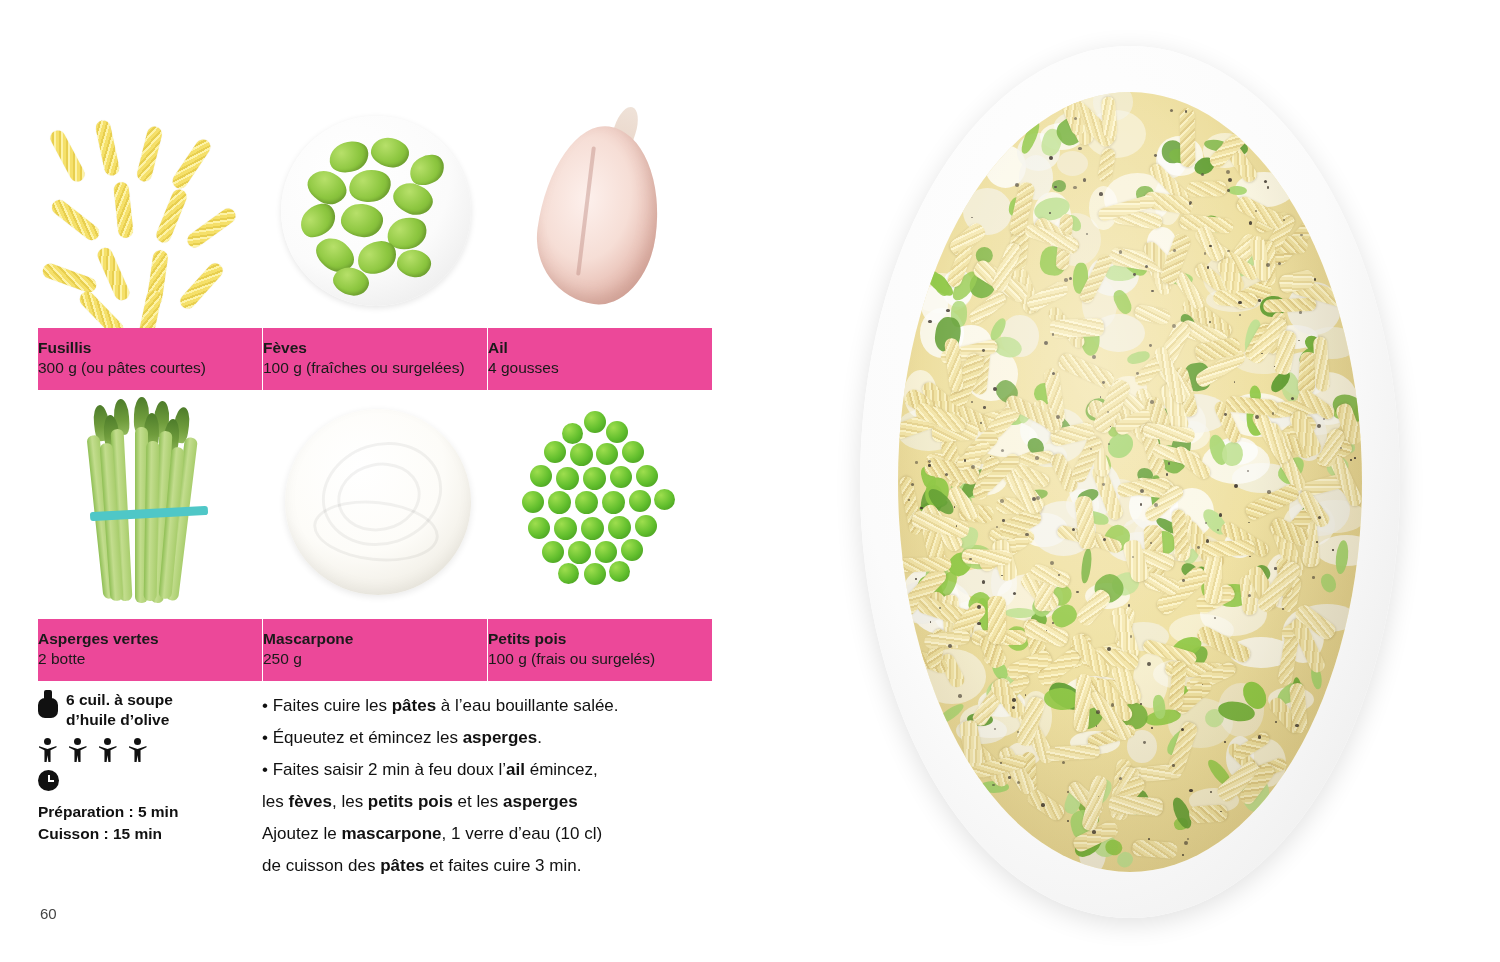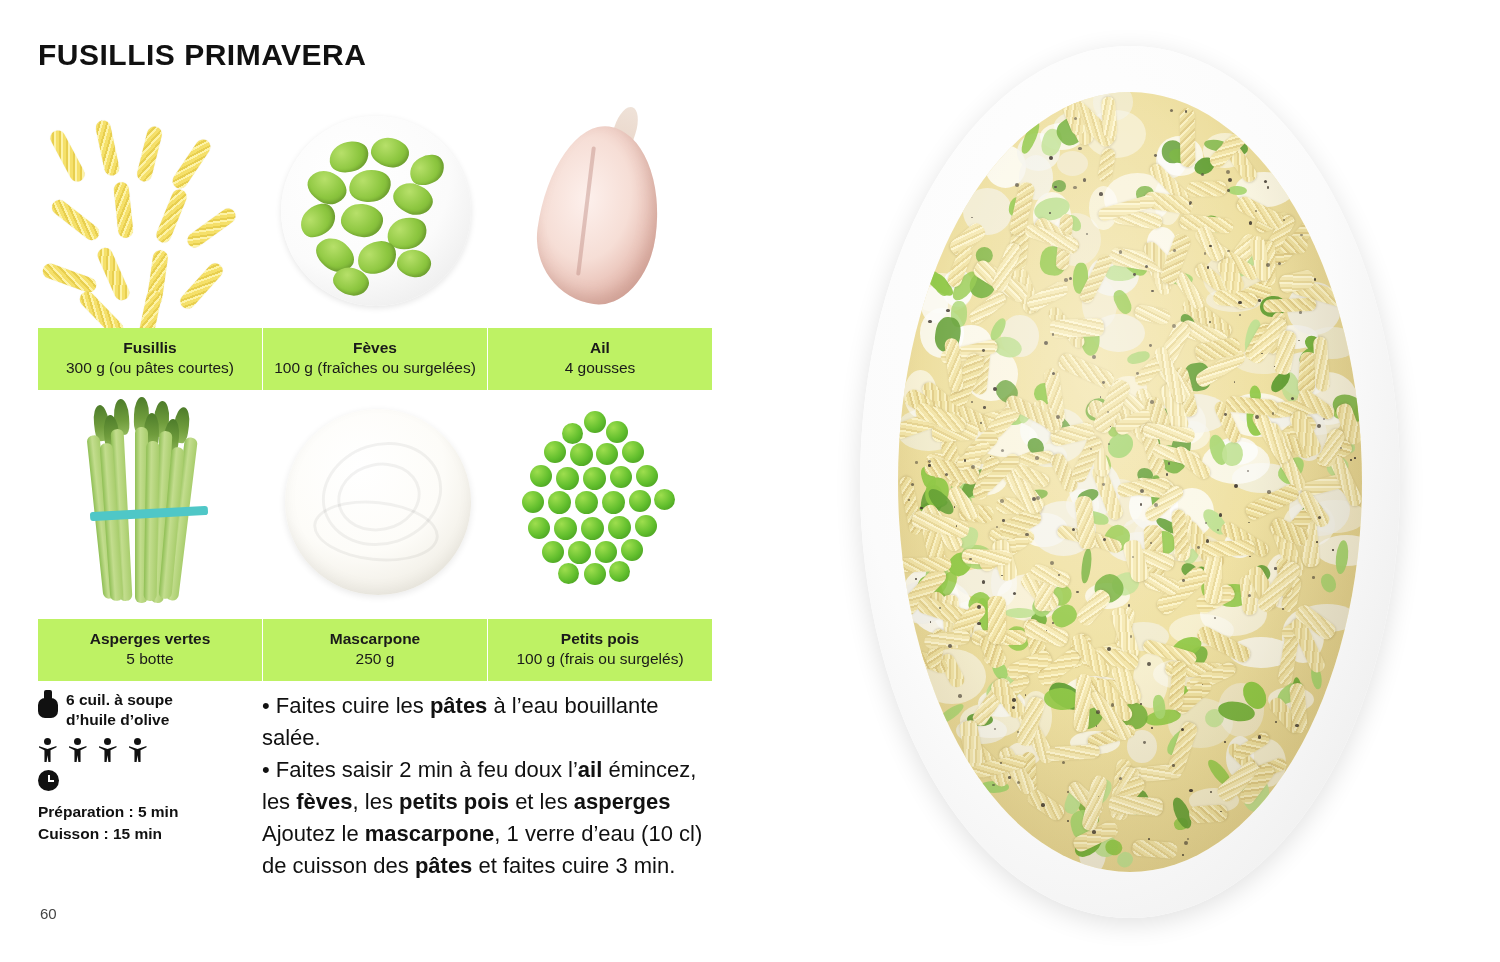--- a/index.html
+++ b/index.html
@@ -60,24 +60,24 @@
   .ing-photo {
     width: 224px;
     height: 228px;
     background: #ffffff;
     position: relative;
     overflow: hidden;
   }
   .ing-caption {
     width: 224px;
     height: 62px;
-    background: #bef264;
+    background: #ec4899;
     box-sizing: border-box;
     padding-top: 10px;
-    text-align: center;
+    text-align: left;
     font-size: 15.5px;
     line-height: 20px;
     color: #1a1a1a;
   }
   .ing-caption .nm {
     font-weight: bold;
     display: block;
   }
   .ing-caption .qt {
     display: block;
@@ -335,21 +335,21 @@
     font-size: 15px;
     color: #444;
   }
 
   
   .steps {
     position: absolute;
     left: 262px;
     top: 690px;
     width: 456px;
-    font-size: 22px;
+    font-size: 17px;
     line-height: 32px;
     color: #111;
   }
   .steps p {
     margin: 0 0 0 0;
   }
   .steps b { font-weight: bold; }
 
   
   .right-page {
@@ -384,21 +384,20 @@
     border-radius: 7px;
   }
 </style>
 </head>
 <body>
 
 <div class="page">
 
   <div class="left-page">
 
-    <div class="recipe-title">FUSILLIS PRIMAVERA</div>
 
     <div class="ing-grid">
 
       <div class="ing-cell">
         <div class="ing-photo">
           <div class="fusilli-piece" style="left:22px; top:28px; transform:rotate(-28deg);"></div>
           <div class="fusilli-piece" style="left:62px; top:20px; transform:rotate(-12deg);"></div>
           <div class="fusilli-piece" style="left:104px; top:26px; transform:rotate(14deg);"></div>
           <div class="fusilli-piece" style="left:146px; top:36px; transform:rotate(34deg);"></div>
           <div class="fusilli-piece" style="left:30px; top:92px; transform:rotate(-52deg);"></div>
@@ -470,21 +469,21 @@
           <div class="asp-stem" style="left:117px; top:40px; height:172px; transform:rotate(3deg);"></div>
           <div class="asp-stem" style="left:137px; top:46px; height:164px; transform:rotate(7deg);"></div>
           <div class="asp-stem" style="left:67px; top:52px; height:158px; transform:rotate(-4deg);"></div>
           <div class="asp-stem" style="left:107px; top:50px; height:160px; transform:rotate(1deg);"></div>
           <div class="asp-stem" style="left:127px; top:56px; height:152px; transform:rotate(5deg);"></div>
 
           <div class="asp-band"></div>
         </div>
         <div class="ing-caption">
           <span class="nm">Asperges vertes</span>
-          <span class="qt">5 botte</span>
+          <span class="qt">2 botte</span>
         </div>
       </div>
 
       <div class="ing-cell">
         <div class="ing-photo">
           <div class="masc-bowl"></div>
           <div class="masc-swirl" style="left:58px; top:52px; width:116px; height:96px; transform:rotate(-18deg);"></div>
           <div class="masc-swirl" style="left:74px; top:72px; width:78px; height:62px; transform:rotate(-12deg);"></div>
           <div class="masc-swirl" style="left:50px; top:110px; width:120px; height:54px; transform:rotate(6deg);"></div>
         </div>
@@ -572,20 +571,21 @@
       <div class="times">
         <div>Préparation : 5 min</div>
         <div>Cuisson : 15 min</div>
       </div>
     </div>
 
     <div class="page-number">60</div>
 
     <div class="steps">
       <p><span>• Faites cuire les </span><b>pâtes</b><span> à l’eau bouillante salée.</span></p>
+      <p><span>• Équeutez et émincez les </span><b>asperges</b><span>.</span></p>
       <p><span>• Faites saisir 2 min à feu doux l’</span><b>ail</b><span> émincez,</span></p>
       <p><span>les </span><b>fèves</b><span>, les </span><b>petits pois</b><span> et les </span><b>asperges</b></p>
       <p><span>Ajoutez le </span><b>mascarpone</b><span>, 1 verre d’eau (10 cl)</span></p>
       <p><span>de cuisson des </span><b>pâtes</b><span> et faites cuire 3 min.</span></p>
     </div>
 
   </div>
 
   <div class="right-page">
     <div class="dish-plate"></div>

